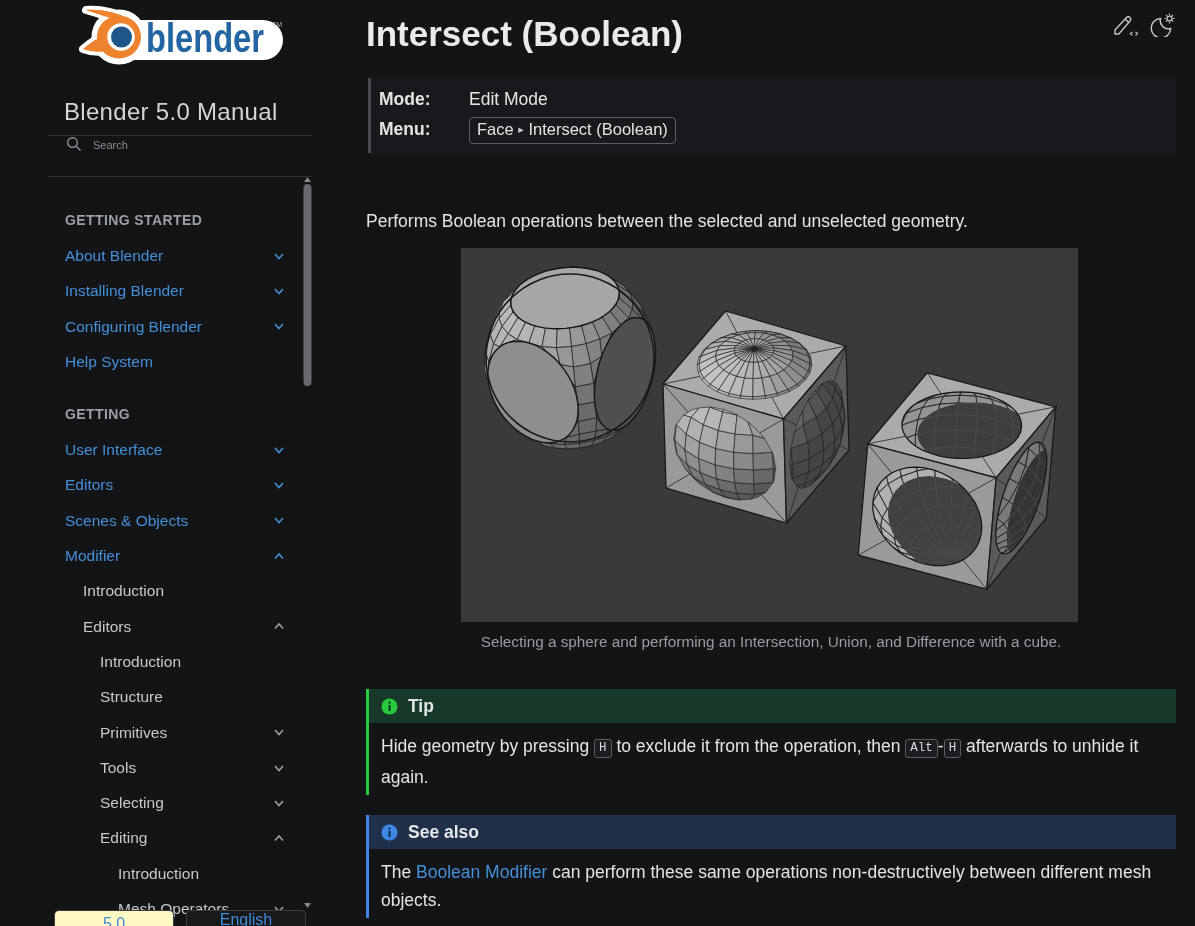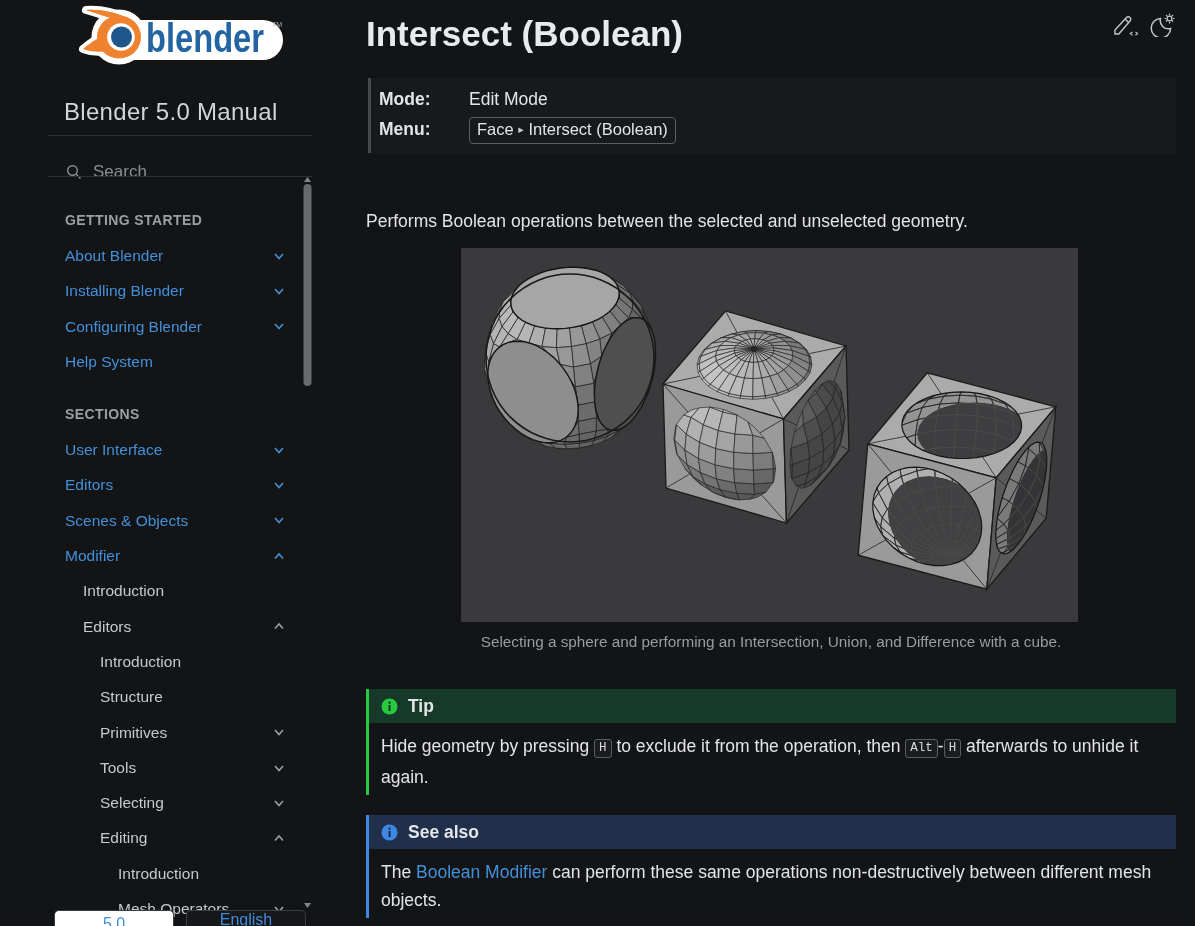--- a/index.html
+++ b/index.html
@@ -4,39 +4,39 @@
 <style>
 * { margin:0; padding:0; box-sizing:border-box; }
 html,body { width:1195px; height:926px; overflow:hidden; background:#131416; font-family:"Liberation Sans", sans-serif; }
 body { position:relative; color:#e4e6e8; font-size:16px; }
 
 
 #sidebar { position:absolute; left:0; top:0; width:312px; height:926px; background:#131416; }
 #logo { position:absolute; left:70px; top:5px; }
 #manual-title { position:absolute; left:64px; top:98px; font-size:24px; letter-spacing:0.3px; color:#d2d4d7; }
 .sep { position:absolute; left:48px; right:0; height:1px; background:#2c2f33; }
-#search-row { position:absolute; left:66px; top:162px; color:#898e95; font-size:17px; }
+#search-row { position:absolute; left:66px; top:136px; color:#898e95; font-size:11px; }
 #search-row svg { vertical-align:-3px; margin-right:11px; }
 #search-text { color:#898e95; }
 
 #nav { position:absolute; left:0; top:202px; width:302px; }
 .navcap { height:36px; line-height:36px; padding-left:65px; font-size:14px; font-weight:bold; color:#9b9fa6; letter-spacing:0.4px; }
 .nav-item { position:relative; height:35.3px; line-height:35.3px; font-size:15.5px; }
 .nav-item .lbl { display:inline-block; }
 .l1 { padding-left:65px; color:#4390da; }
 .l2 { padding-left:83px; color:#c6c9cc; }
 .l3 { padding-left:100px; color:#c6c9cc; }
 .l4 { padding-left:118px; color:#c6c9cc; }
 .chev { position:absolute; right:17px; top:50%; margin-top:-6px; width:12px; height:12px; }
 .gap { height:17px; }
 
 #vbar { position:absolute; left:303px; top:164px; width:9px; height:761px; }
 
 
-#verbox { position:absolute; left:54px; top:910px; width:120px; height:16px; border:1px solid #3a3d41; border-bottom:none; border-radius:5px 5px 0 0; background:#ffffff; text-align:center; color:#3f8cd8; font-size:16px; padding-top:4px; }
+#verbox { position:absolute; left:54px; top:910px; width:120px; height:16px; border:1px solid #3a3d41; border-bottom:none; border-radius:5px 5px 0 0; background:#fef9c3; text-align:center; color:#3f8cd8; font-size:16px; padding-top:4px; }
 #langbox { position:absolute; left:186px; top:910px; width:120px; height:16px; border:1px solid #3a3d41; border-bottom:none; border-radius:5px 5px 0 0; background:#17181a; text-align:center; color:#3f8cd8; font-size:16px; }
 
 
 #main { position:absolute; left:366px; top:0; width:810px; height:926px; }
 #top-icons { position:absolute; right:0; top:13px; color:#c3c6ca; }
 h1 { position:absolute; left:0; top:14px; font-size:35px; font-weight:bold; color:#e8eaec; letter-spacing:0px; }
 
 #refbox { position:absolute; left:2px; top:78px; width:808px; border-left:3px solid #47494d; background:#18191c; }
 #refhead { height:37px; background:#1f2023; display:flex; align-items:center; padding-left:19px; font-weight:bold; font-size:16px; color:#dcdee0; }
 #refhead svg { margin-right:14px; }
@@ -97,21 +97,21 @@
           <path d="M2 4 L6 8.5 L10 4"></path>
         </svg></div>
       <div class="nav-item l1"><span class="lbl">Installing Blender</span><svg class="chev" viewBox="0 0 12 12" fill="none" stroke="#4390da" stroke-width="1.6">
           <path d="M2 4 L6 8.5 L10 4"></path>
         </svg></div>
       <div class="nav-item l1"><span class="lbl">Configuring Blender</span><svg class="chev" viewBox="0 0 12 12" fill="none" stroke="#4390da" stroke-width="1.6">
           <path d="M2 4 L6 8.5 L10 4"></path>
         </svg></div>
       <div class="nav-item l1"><span class="lbl">Help System</span></div>
       <div class="gap"></div>
-      <div class="navcap">SECTIONS</div>
+      <div class="navcap">GETTING</div>
       <div class="nav-item l1"><span class="lbl">User Interface</span><svg class="chev" viewBox="0 0 12 12" fill="none" stroke="#4390da" stroke-width="1.6">
           <path d="M2 4 L6 8.5 L10 4"></path>
         </svg></div>
       <div class="nav-item l1"><span class="lbl">Editors</span><svg class="chev" viewBox="0 0 12 12" fill="none" stroke="#4390da" stroke-width="1.6">
           <path d="M2 4 L6 8.5 L10 4"></path>
         </svg></div>
       <div class="nav-item l1"><span class="lbl">Scenes &amp; Objects</span><svg class="chev" viewBox="0 0 12 12" fill="none" stroke="#4390da" stroke-width="1.6">
           <path d="M2 4 L6 8.5 L10 4"></path>
         </svg></div>
       <div class="nav-item l1"><span class="lbl">Modifier</span><svg class="chev" viewBox="0 0 12 12" fill="none" stroke="#4390da" stroke-width="1.6">

